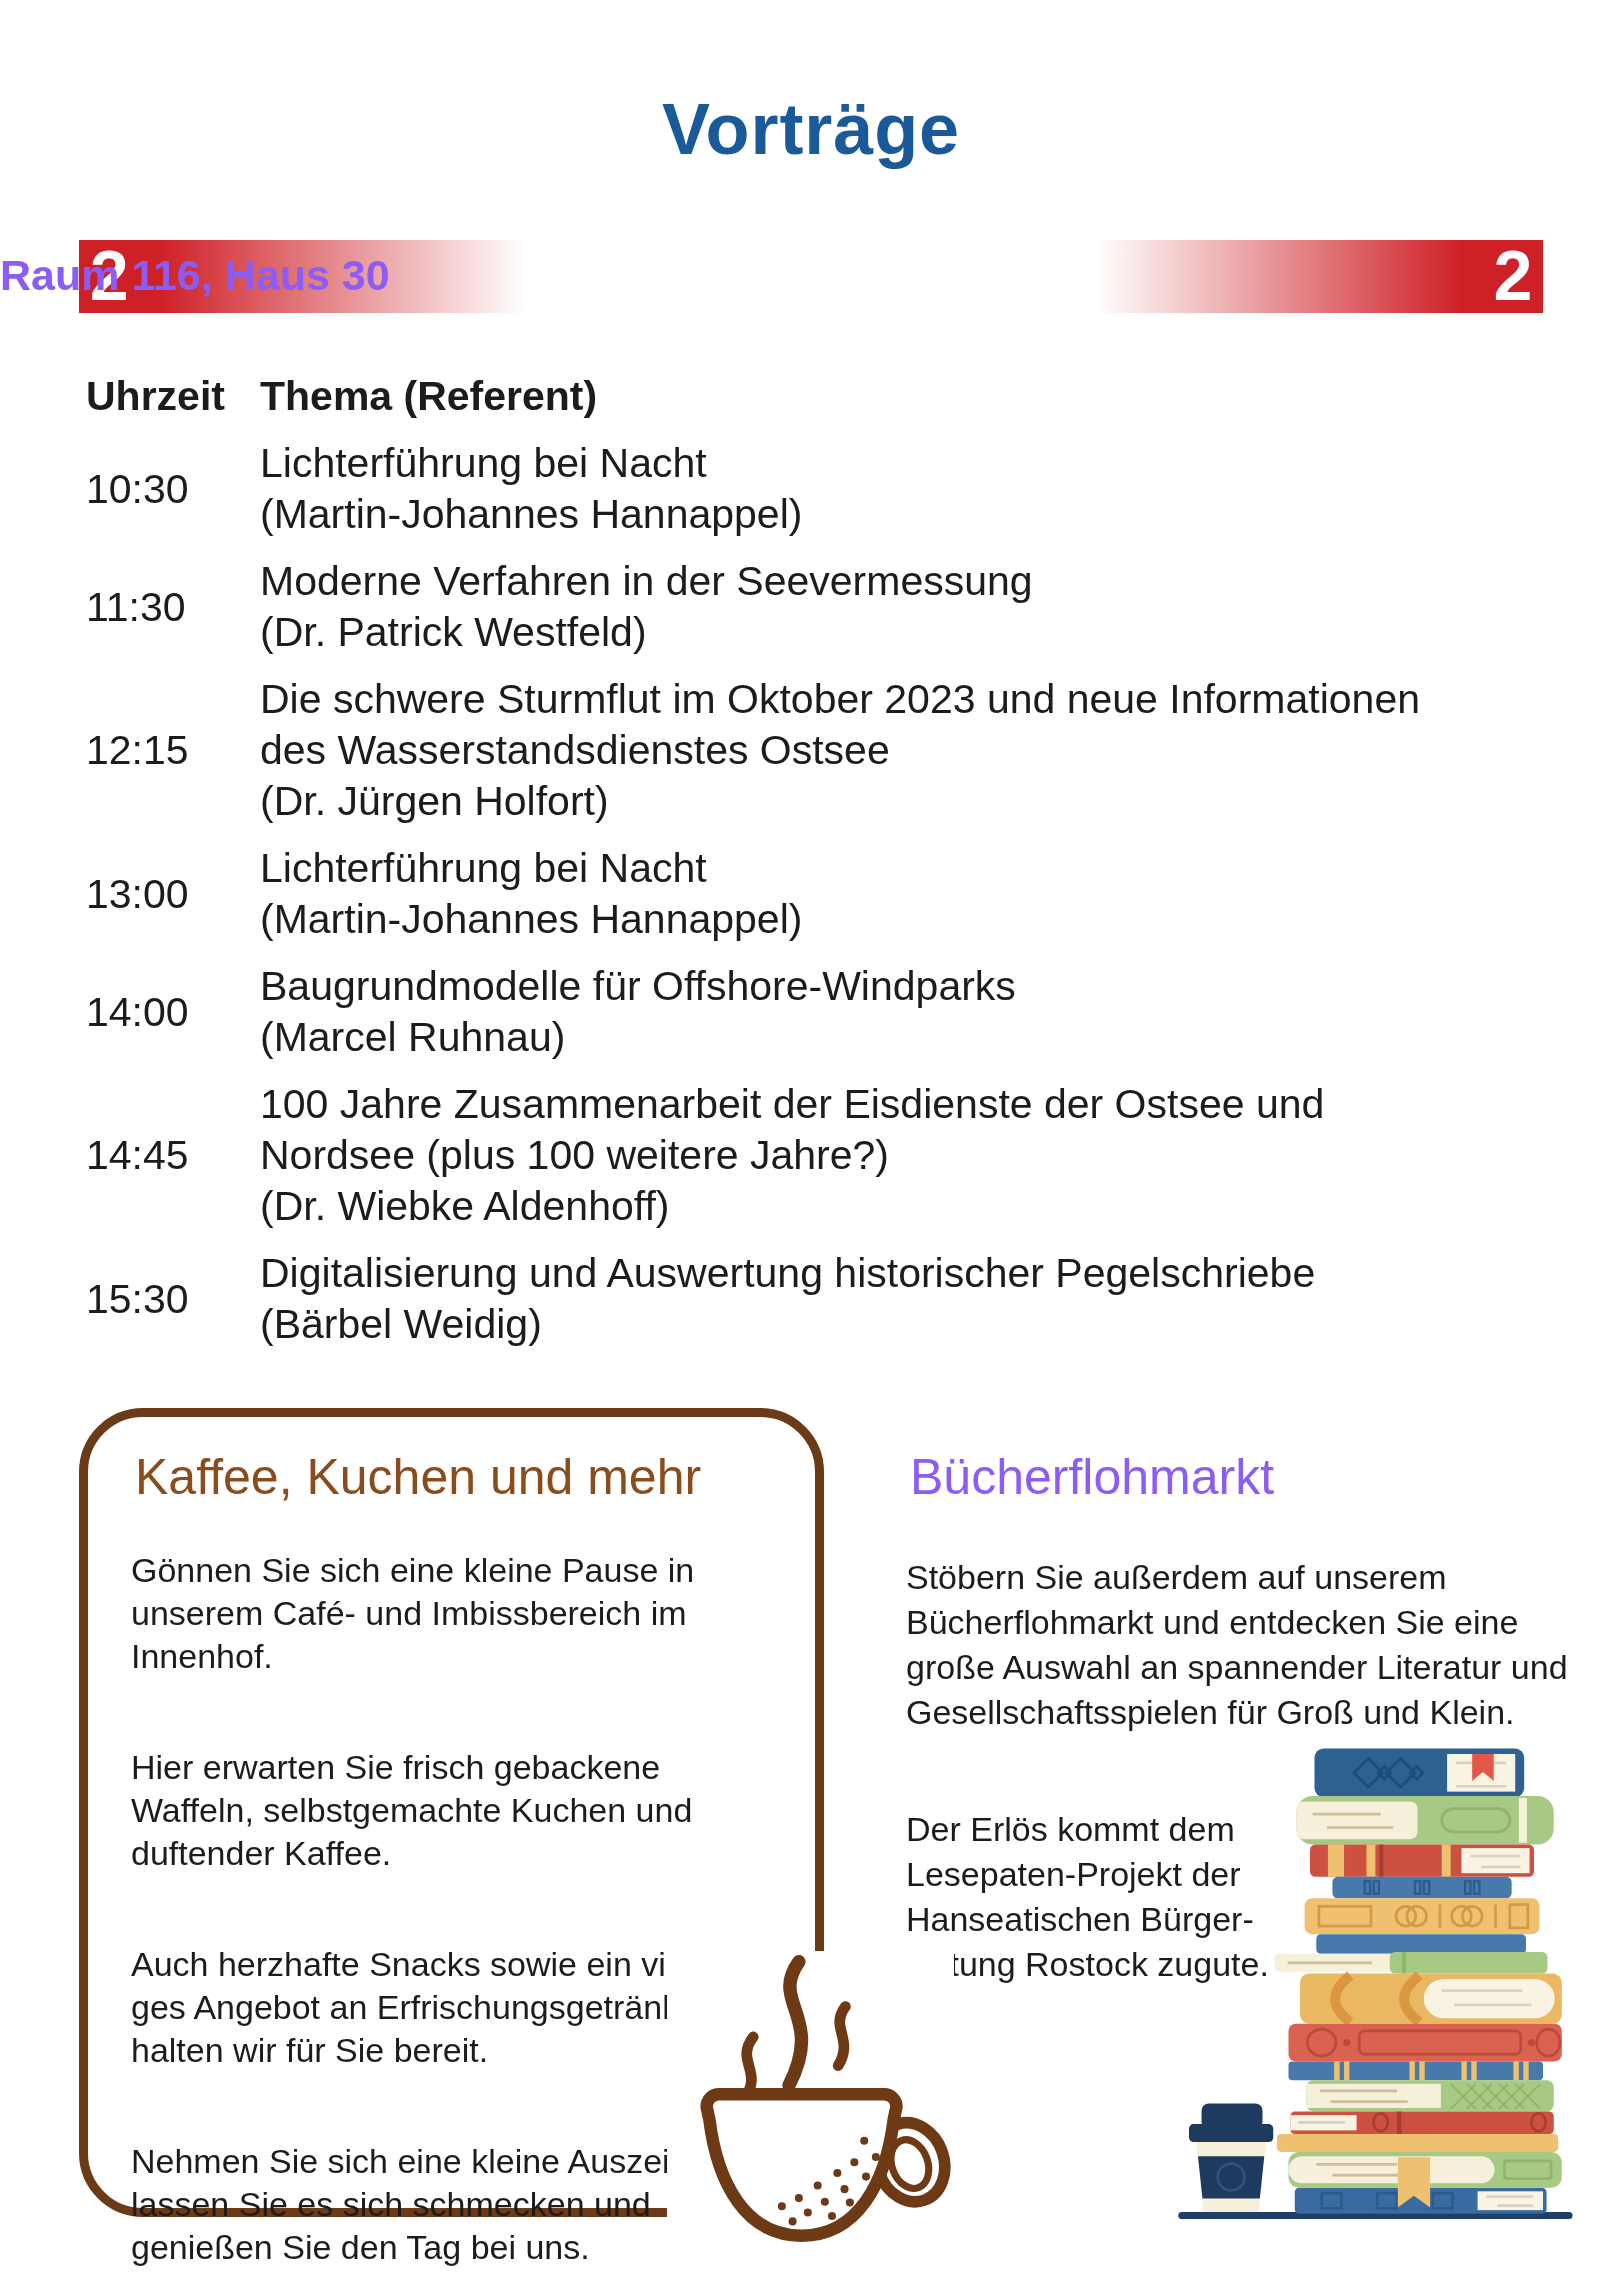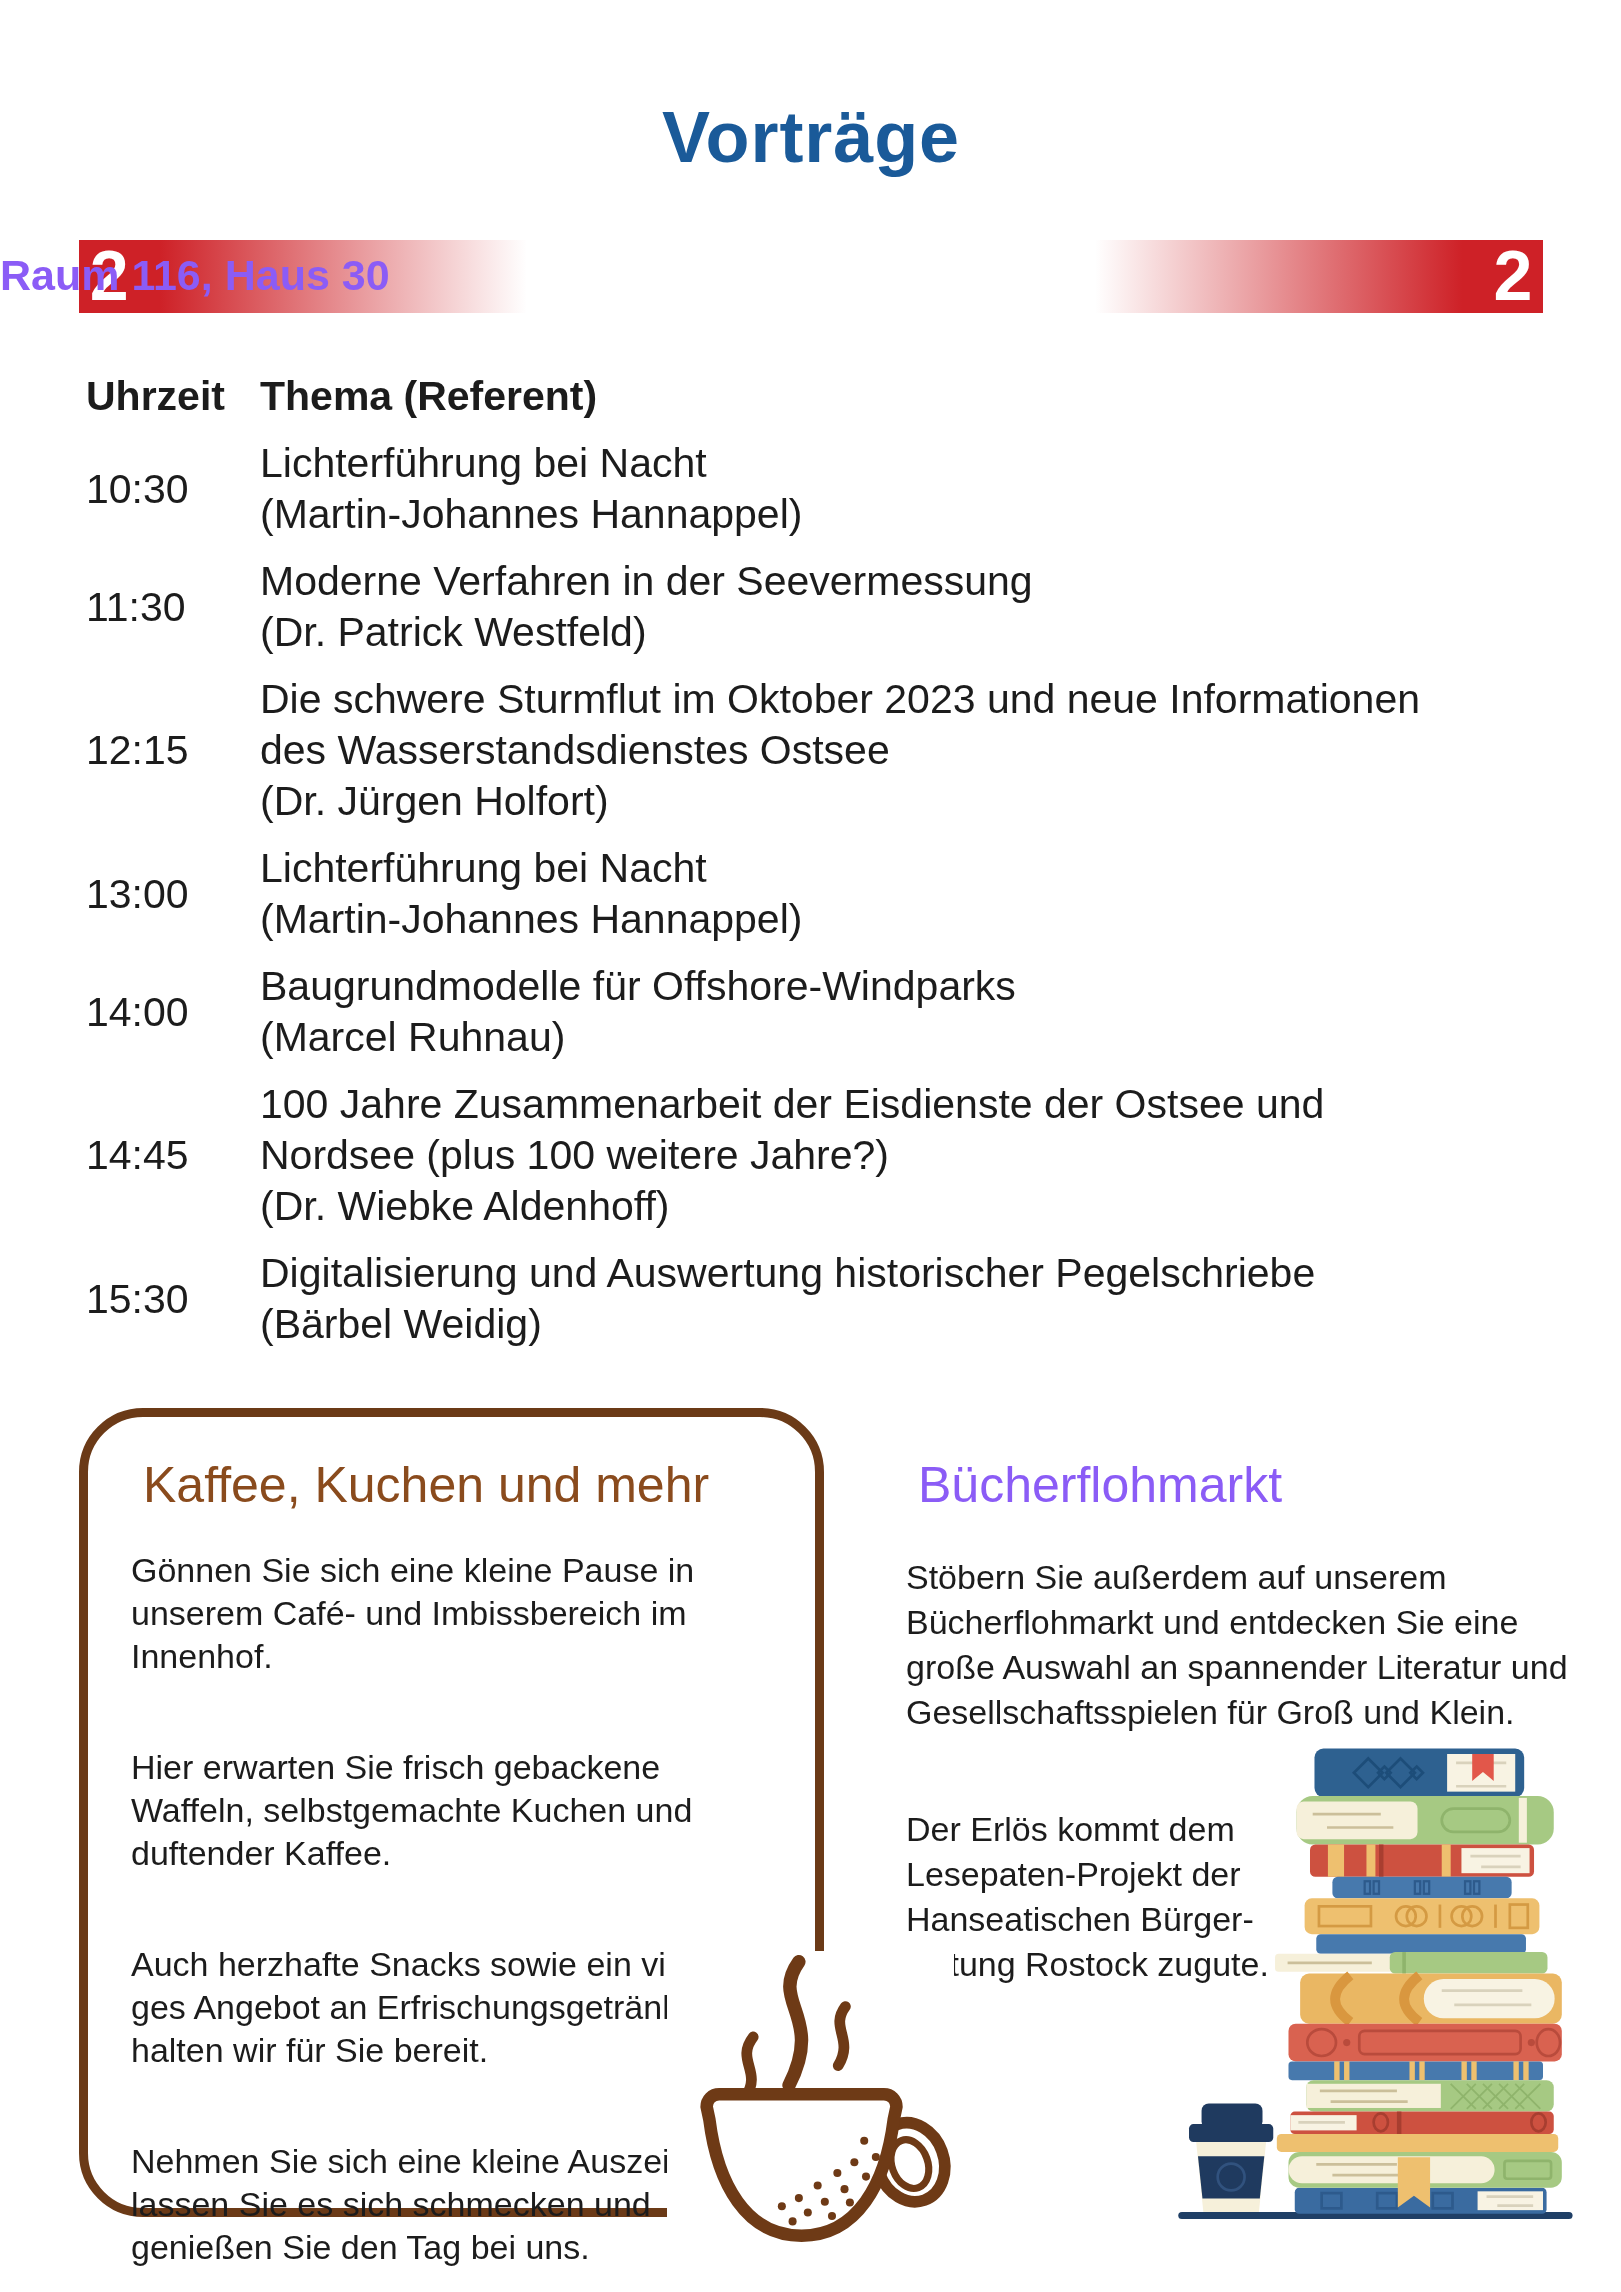--- a/index.html
+++ b/index.html
@@ -1,19 +1,19 @@
 <!DOCTYPE html>
 <html style="font-size:14.3px"><head>
 <meta charset="utf-8">
 <style>
   html,body{margin:0;padding:0;background:#ffffff;}
   .page{position:relative;width:1622px;height:2293px;background:#fff;overflow:hidden;
         font-family:"Liberation Sans",sans-serif;color:#1c1c1c;}
 
-  .title{position:absolute;left:0;right:0;top:96px;margin:0;text-align:center;
+  .title{position:absolute;left:0;right:0;top:88px;margin:0;text-align:center;
          font-size:72px;font-weight:bold;color:#1a5a99;letter-spacing:0.9px;}
 
   .bar{position:absolute;top:240px;width:448px;height:73px;}
   .bar-left{left:79px;background:linear-gradient(90deg,#ce2127 0%,#ce2127 18%,rgba(206,33,39,0) 100%);}
   .bar-right{right:79px;background:linear-gradient(270deg,#ce2127 0%,#ce2127 18%,rgba(206,33,39,0) 100%);}
   .pagenum{position:absolute;top:-1.8px;font-size:70px;font-weight:bold;color:#fff;line-height:77px;}
   .pagenum.pn-left{left:10.7px;}
   .pagenum.pn-right{right:10.7px;}
   .room{position:absolute;left:0;right:0;top:240px;height:73px;line-height:70px;text-align:left;
         font-size:43px;font-weight:bold;color:#8b5cf6;}
@@ -21,21 +21,21 @@
   .schedule{position:absolute;left:86px;top:371px;width:1460px;font-size:41px;line-height:51px;}
   .srow{display:flex;align-items:center;}
   .srow + .srow{margin-top:16px;}
   .srow.head{font-weight:bold;}
   .stime{width:174px;flex:none;}
   .stopic{white-space:pre-line;}
 
   .cafe-box{position:absolute;left:79px;top:1408px;width:745px;height:809px;
             border:9.9px solid #6b3a17;border-radius:64px;box-sizing:border-box;}
 
-  .col-h{position:absolute;margin:12px;font-size:50px;font-weight:normal;line-height:56px;}
+  .col-h{position:absolute;margin:4px;font-size:50px;font-weight:normal;line-height:56px;}
   .cafe-h{left:131px;top:1445px;color:#8a4b1d;}
   .flea-h{left:906px;top:1445px;color:#8b5cf6;}
 
   .coltext{position:absolute;font-size:34px;line-height:43px;white-space:pre-line;}
   .coltext p{margin:0 0 25px 0;}
   .cafe-text{left:131px;top:1506px;width:627px;}
   .flea-text{left:906px;top:1506px;width:708px;line-height:45px;}
   .flea-text p{margin:4px 0 23px 0;}
 
   .cup-wrap{position:absolute;left:667px;top:1951px;width:287px;height:342px;background:#fff;}

